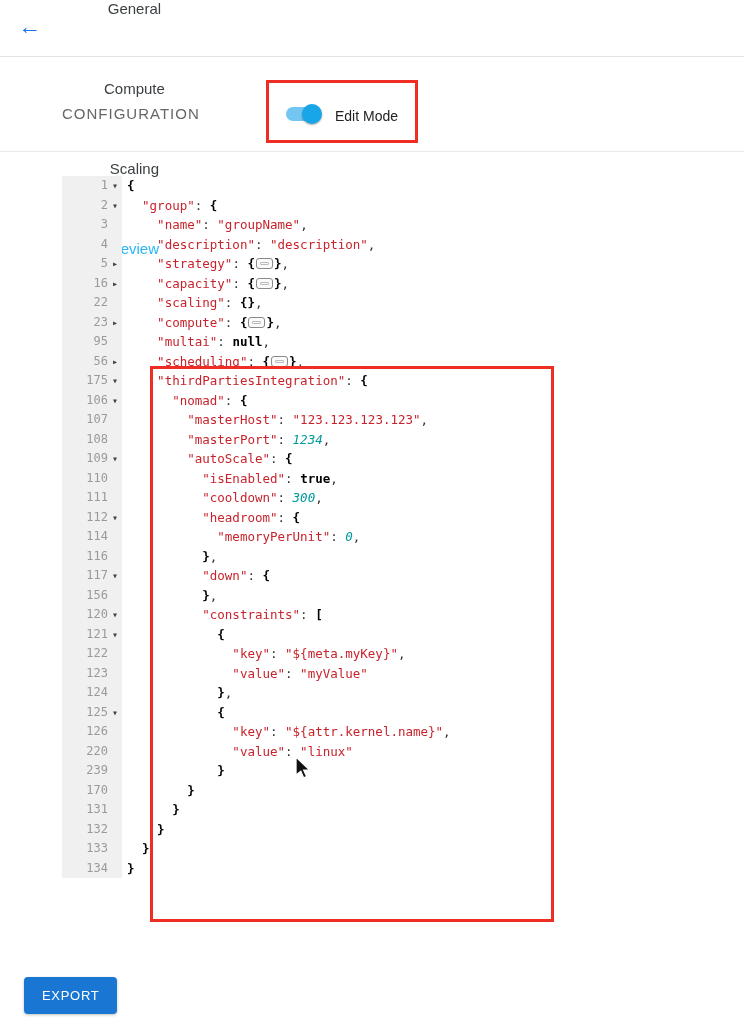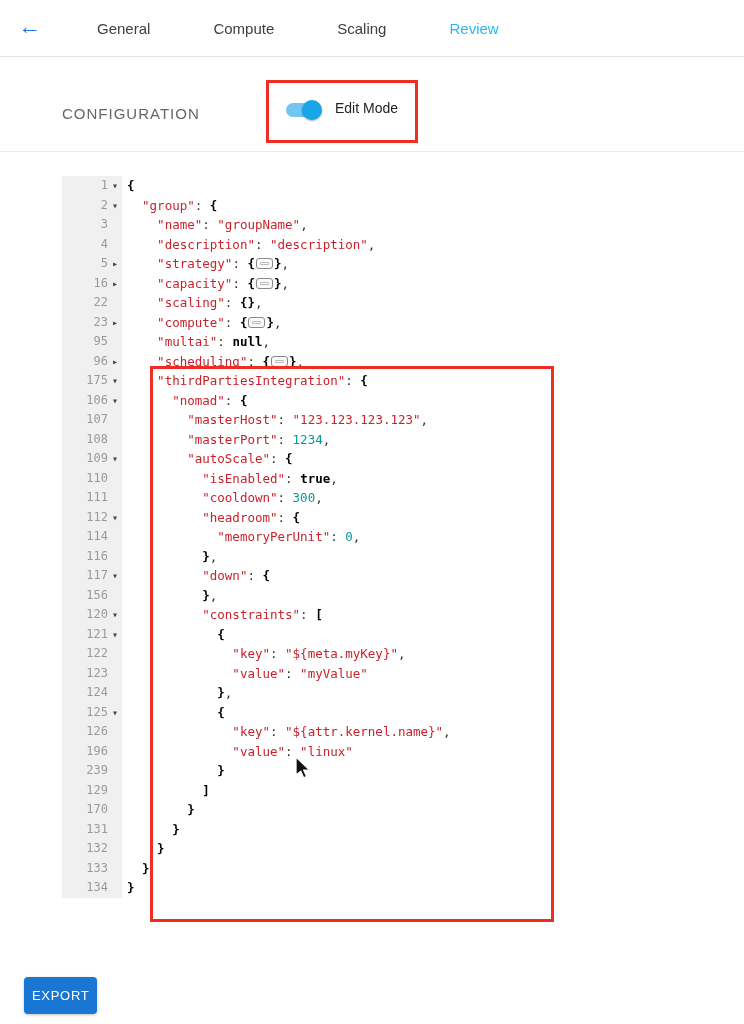--- a/index.html
+++ b/index.html
@@ -2,58 +2,58 @@
 <html><head>
 <meta charset="utf-8">
 <style>
   * { margin:0; padding:0; box-sizing:border-box; }
   html,body { background:#fff; font-family:"Liberation Sans",sans-serif; }
   .page { position:relative; width:744px; height:1024px; background:#fff; overflow:hidden; }
 
   
   .nav { position:absolute; top:0; left:0; width:744px; height:57px; border-bottom:1px solid #e4e4e4; background:#fff; }
   .back { position:absolute; left:18px; top:13px; font-size:23px; color:#1a73e8; cursor:pointer; line-height:1.2; }
-  .tabs { position:absolute; left:97px; top:0; height:57px; display:flex; align-items:center; gap:63px; }
+  .tabs { position:absolute; left:104px; top:0; height:57px; display:flex; align-items:center; gap:63px;flex-direction:column; }
   .tab { font-size:15px; color:#3c4043; cursor:pointer; white-space:nowrap; }
   .tab.active { color:#29b6f6; }
 
   
   .config-title { position:absolute; left:62px; top:105px; font-size:15px; color:#666; letter-spacing:1px; }
-  .toggle-group { position:absolute; left:284px; top:100px; display:flex; align-items:flex-start; gap:13px; height:24px; }
+  .toggle-group { position:absolute; left:284px; top:100px; display:flex; align-items:flex-end; gap:13px; height:24px; }
   .switch { position:relative; width:38px; height:20px; display:inline-block; cursor:pointer; }
   .track { position:absolute; left:2px; top:3px; width:34px; height:14px; border-radius:7px; background:#72c6f2; }
   .knob { position:absolute; right:0; top:0; width:20px; height:20px; border-radius:50%; background:#18a6e8; box-shadow:0 1px 2px rgba(0,0,0,.35); }
   .toggle-label { font-size:14px; color:#222; }
   .divider { position:absolute; left:0; top:151px; width:744px; border-top:1px solid #e9e9e9; }
 
   
   .editor { position:absolute; left:62px; top:176px; width:682px; font-family:"DejaVu Sans Mono",monospace; font-size:12.5px; }
   .ed-row { display:flex; height:19.5px; line-height:19.5px; }
   .gut { flex:0 0 60px; width:60px; background:#f0f0f0; display:flex; justify-content:flex-end; align-items:center; }
   .ln { color:#9a9a9a; font-size:12px; }
   .fa { flex:0 0 14px; width:14px; text-align:center; color:#444; font-size:10px; }
   .code { white-space:pre; padding-left:5px; color:#222; }
   .tk-i { white-space:pre; }
   .tk-k, .tk-s { color:#c8232c; }
   .tk-c { color:#333; }
-  .tk-n { color:#009999; }
+  .tk-n { color:#009999;font-style:italic; }
   .tk-b, .tk-v { color:#000; font-weight:bold; }
   .tk-w { display:inline-block; width:17px; height:11px; border:1px solid #8a8a8a; border-radius:3px; background:#fafafa; vertical-align:-1px; margin:0 1px; position:relative; }
   .tk-w::after { content:""; position:absolute; left:3px; right:3px; top:3px; bottom:3px; border:1px solid #bbb; border-radius:1px; }
 
   
   .red-box { position:absolute; border:3px solid #ee2e24; pointer-events:none; }
   .box1 { left:266px; top:80px; width:152px; height:63px; }
   .box2 { left:150px; top:366px; width:404px; height:556px; }
 
   
   .cursor { position:absolute; left:294px; top:756px; width:18px; height:26px; pointer-events:none; }
 
   
-  .export { position:absolute; left:24px; top:977px; background:#1976d2; color:#fff; border:none; border-radius:4px; padding:11px 8px; font-size:13px; letter-spacing:.7px; font-family:"Liberation Sans",sans-serif; cursor:pointer; box-shadow:0 1px 3px rgba(0,0,0,.25); }
+  .export { position:absolute; left:24px; top:977px; background:#1976d2; color:#fff; border:none; border-radius:4px; padding:11px 18px; font-size:13px; letter-spacing:.7px; font-family:"Liberation Sans",sans-serif; cursor:pointer; box-shadow:0 1px 3px rgba(0,0,0,.25); }
 </style>
 </head>
 <body>
 
 <div class="page">
 
   <header class="nav">
     <span class="back">←</span>
     <nav class="tabs">
       <span class="tab">General</span>
@@ -135,21 +135,21 @@
         </div>
         <div class="ed-row">
           <span class="gut">
             <span class="ln">95</span>
             <span class="fa"></span>
           </span>
           <span class="code"><span class="tk-i">    </span><span class="tk-k">"multai"</span><span class="tk-c">: </span><span class="tk-v">null</span><span class="tk-c">,</span></span>
         </div>
         <div class="ed-row">
           <span class="gut">
-            <span class="ln">96</span>
+            <span class="ln">56</span>
             <span class="fa">▸</span>
           </span>
           <span class="code"><span class="tk-i">    </span><span class="tk-k">"scheduling"</span><span class="tk-c">: </span><span class="tk-b">{</span><span class="tk-w"></span><span class="tk-b">}</span><span class="tk-c">,</span></span>
         </div>
         <div class="ed-row">
           <span class="gut">
             <span class="ln">175</span>
             <span class="fa">▾</span>
           </span>
           <span class="code"><span class="tk-i">    </span><span class="tk-k">"thirdPartiesIntegration"</span><span class="tk-c">: </span><span class="tk-b">{</span></span>
@@ -275,38 +275,31 @@
         </div>
         <div class="ed-row">
           <span class="gut">
             <span class="ln">126</span>
             <span class="fa"></span>
           </span>
           <span class="code"><span class="tk-i">              </span><span class="tk-k">"key"</span><span class="tk-c">: </span><span class="tk-s">"${attr.kernel.name}"</span><span class="tk-c">,</span></span>
         </div>
         <div class="ed-row">
           <span class="gut">
-            <span class="ln">196</span>
+            <span class="ln">220</span>
             <span class="fa"></span>
           </span>
           <span class="code"><span class="tk-i">              </span><span class="tk-k">"value"</span><span class="tk-c">: </span><span class="tk-s">"linux"</span></span>
         </div>
         <div class="ed-row">
           <span class="gut">
             <span class="ln">239</span>
             <span class="fa"></span>
           </span>
           <span class="code"><span class="tk-i">            </span><span class="tk-b">}</span></span>
-        </div>
-        <div class="ed-row">
-          <span class="gut">
-            <span class="ln">129</span>
-            <span class="fa"></span>
-          </span>
-          <span class="code"><span class="tk-i">          </span><span class="tk-b">]</span></span>
         </div>
         <div class="ed-row">
           <span class="gut">
             <span class="ln">170</span>
             <span class="fa"></span>
           </span>
           <span class="code"><span class="tk-i">        </span><span class="tk-b">}</span></span>
         </div>
         <div class="ed-row">
           <span class="gut">

